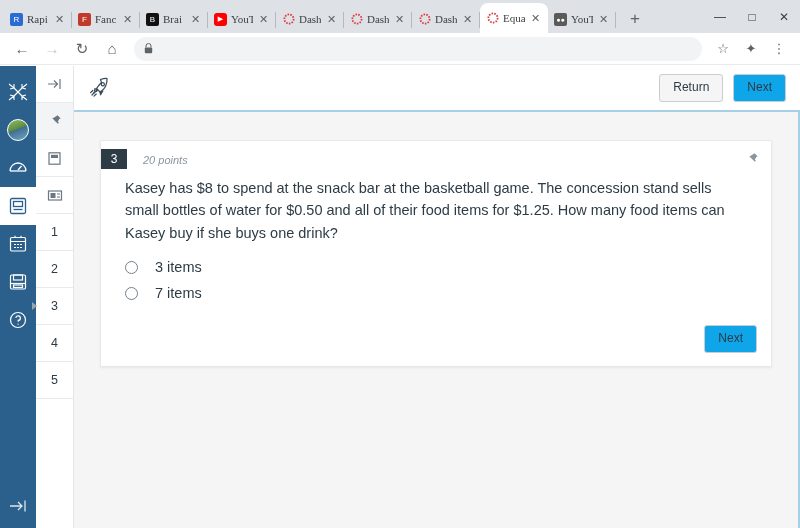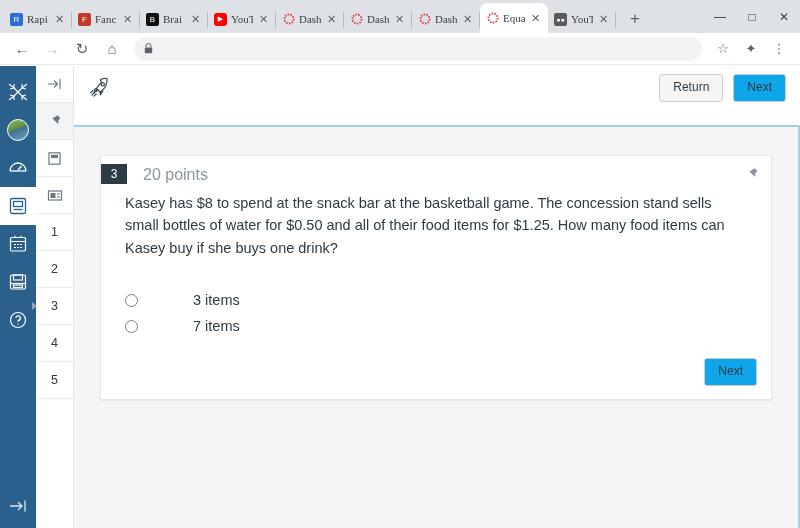--- a/index.html
+++ b/index.html
@@ -211,21 +211,20 @@
     border-left: 5px solid #9aa4ad;
   }
 
   
   #content {
     flex: 1 1 auto;
     display: flex;
     flex-direction: column;
     background: #ffffff;
     min-width: 0;
-    gap: 15px;
   }
   #appbar {
     height: 44px;
     background: #ffffff;
     display: flex;
     align-items: center;
     padding: 0 14px;
     flex: 0 0 44px;
   }
   #rocket { font-size: 20px; color: #394b58; line-height: 1; }
@@ -269,54 +268,54 @@
     background: #2d3b45;
     color: #ffffff;
     font-size: 12px;
     width: 26px; height: 20px;
     display: flex; align-items: center; justify-content: center;
     margin-left: 0;
     flex: 0 0 26px;
     margin-top: -2px;
   }
   #qpoints {
-    font-size: 16px;
+    font-size: 11px;
     color: #8b959e;
     margin-left: 16px;
+    font-style: italic;
   }
   #qpin {
     margin-left: auto;
     color: #8b959e;
     font-size: 13px;
     line-height: 1;
   }
   #qbody { padding: 4px 24px 6px 24px; }
   #qtext {
     font-size: 14.5px;
     line-height: 1.55;
     color: #2d3b45;
-    margin-bottom: 28px;
+    margin-bottom: 10px;
   }
   .answer {
     display: flex;
     align-items: center;
     gap: 17px;
     padding: 5px 0;
   }
   .radio {
     width: 13px; height: 13px;
     border: 1.5px solid #73818c;
     border-radius: 50%;
     flex: 0 0 13px;
     background: #ffffff;
   }
   .answer-label {
     font-size: 14.5px;
     color: #2d3b45;
-    margin-left: 38px;
   }
   #qfooter {
     display: flex;
     align-items: center;
     padding: 12px 14px 13px 14px;
     border-top: 1px solid #ffffff;
   }
   #nextbtn { margin-left: auto; }
 </style>
 </head>

